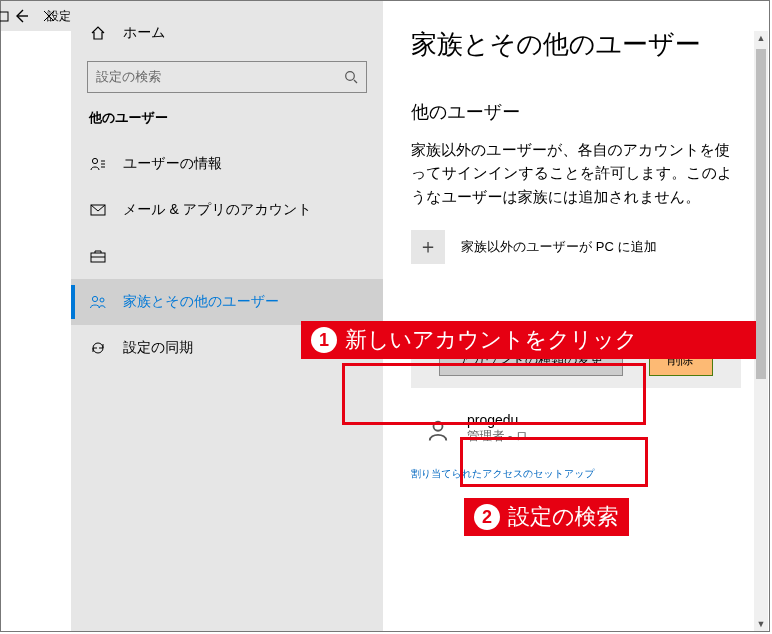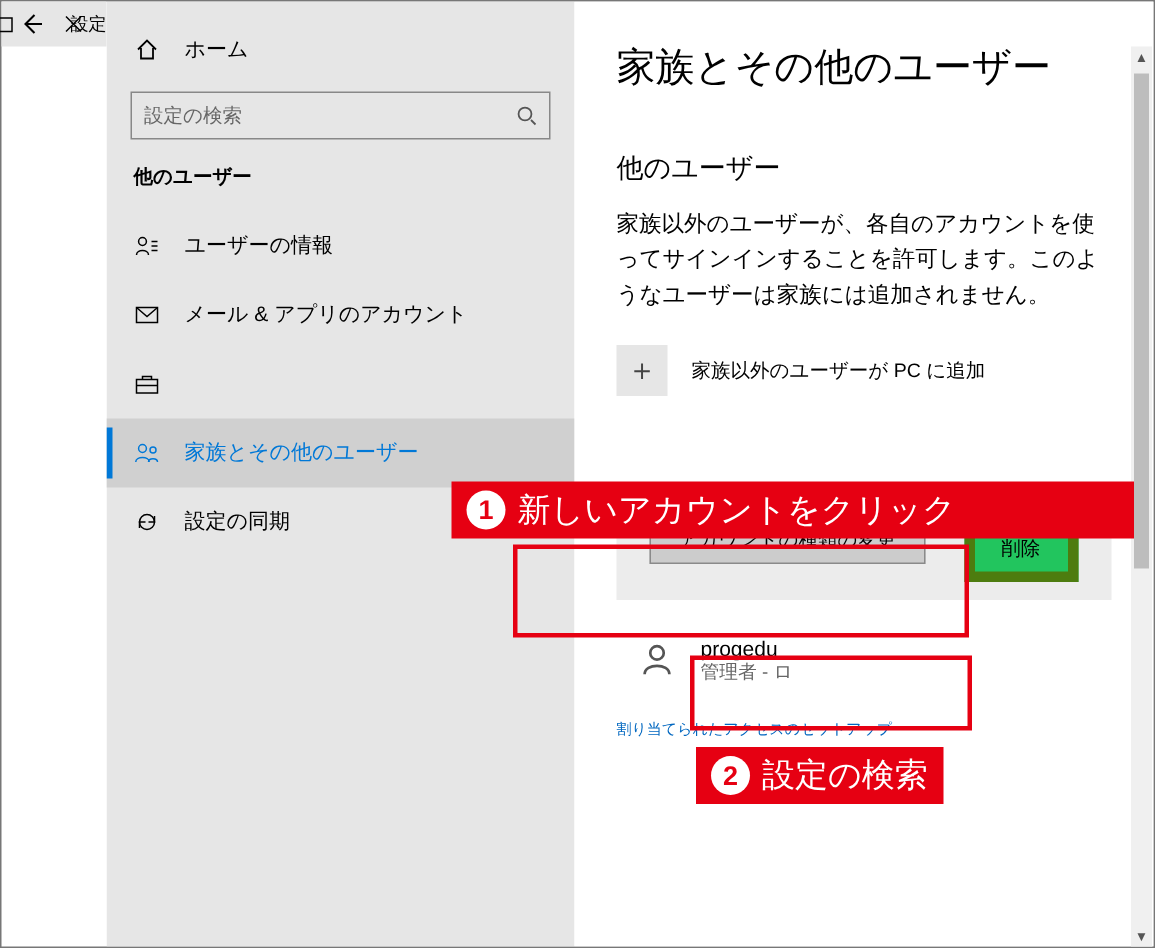--- a/index.html
+++ b/index.html
@@ -174,24 +174,24 @@
   }
   .btn {
     border: 1px solid #8a8a8a;
     background: #ccc;
     height: 30px;
     padding: 0 18px;
     display: flex;
     align-items: center;
     font-size: 13px;
   }
-  .btn.light { background: #22c55e; border: 7px solid #4d7c0f; }
+  .btn.light { background: #fdba74; border: 1px solid #4d7c0f; }
   .user-row2 {
     display: flex;
-    align-items: flex-start;
+    align-items: flex-end;
     gap: 14px;
     padding: 8px 12px;
     margin-bottom: 14px;
   }
   .link {
     color: #0067c0;
     font-size: 10px;
   }
   
   .anno {

